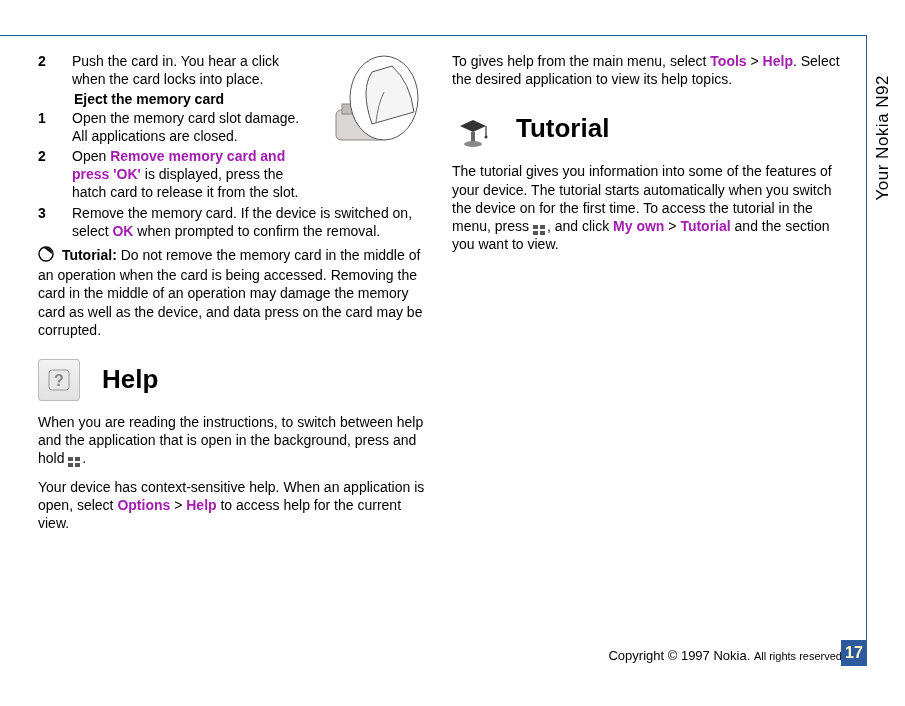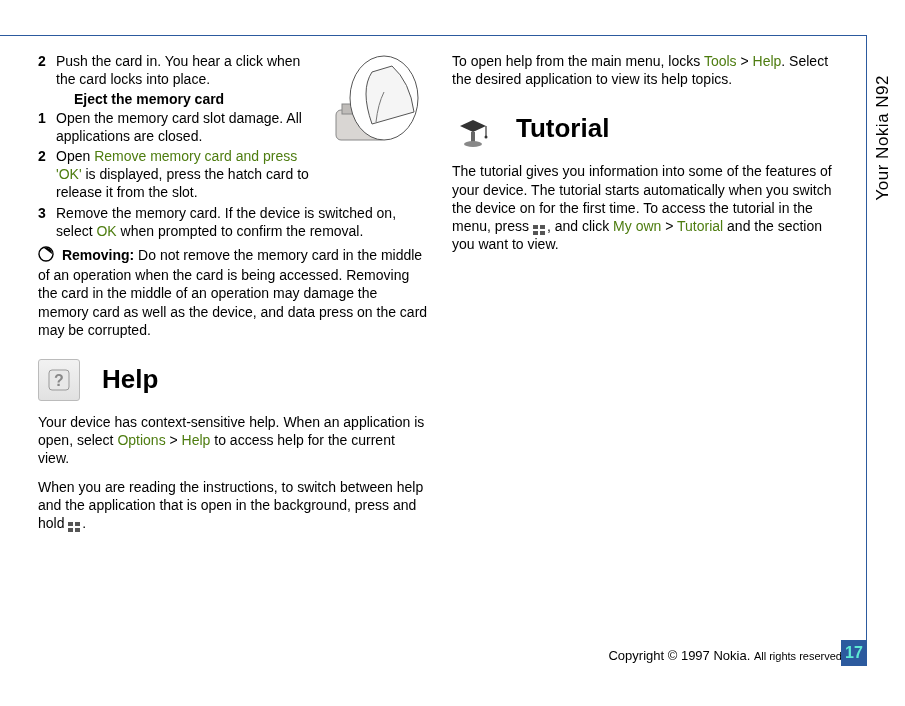--- a/index.html
+++ b/index.html
@@ -49,23 +49,23 @@
   gap: 24px;
 }
 .col {
   flex: 1;
   line-height: 1.3;
 }
 .col-left { max-width: 390px; }
 .col-right { max-width: 390px; }
 .step { display: flex; margin-bottom: 2px; }
 .step-num { font-weight: bold; width: 18px; flex-shrink: 0; }
-.step-text { flex: 1; }
+.step-text { flex: 1; margin-left: 16px; }
 .bold { font-weight: bold; }
-.link { color: #4d7c0f; font-weight: normal; }
+.link { color: #a21caf; font-weight: bold; }
 .illustration {
   float: right;
   width: 106px;
   height: 100px;
   margin: 0 0 4px 8px;
 }
 .svg-thumb { width: 100%; height: 100%; }
 .warn-icon {
   display: inline-block;
   vertical-align: middle;
@@ -92,21 +92,21 @@
   right: 60px;
   font-size: 13px;
 }
 .page-num {
   position: absolute;
   right: 38px;
   bottom: 40px;
   width: 26px;
   height: 26px;
   background: #2c5a9e;
-  color: #5eead4;
+  color: #fef9c3;
   font-weight: bold;
   font-size: 16px;
   display: flex;
   align-items: center;
   justify-content: center;
 }
 p { margin-bottom: 10px; }
 .clear { clear: both; }
 </style>
 </head>
@@ -158,50 +158,50 @@
     <div class="clear"></div>
 
     <p style="margin-top:4px;">
       <span class="warn-icon">
         <svg width="16" height="16" viewBox="0 0 16 16">
             <circle cx="8" cy="8" r="7" fill="none" stroke="#000" stroke-width="1.4"></circle>
             <path d="M6 2 A6 6 0 0 1 14 8" fill="#000"></path>
             <circle cx="8" cy="8" r="2.4" fill="#fff"></circle>
           </svg>
       </span>
-      <span class="bold">Removing:</span><span> Do not remove the memory card in the middle of an operation when the card is being accessed. Removing the card in the middle of an operation may damage the memory card as well as the device, and data press on the card may be corrupted.</span>
+      <span class="bold">Tutorial:</span><span> Do not remove the memory card in the middle of an operation when the card is being accessed. Removing the card in the middle of an operation may damage the memory card as well as the device, and data press on the card may be corrupted.</span>
     </p>
 
     <div class="section">
       <div class="section-icon">
         <svg width="26" height="26" viewBox="0 0 26 26">
             <rect x="3" y="3" width="20" height="20" rx="3" fill="#e8e8e8" stroke="#999"></rect>
             <text x="13" y="19" text-anchor="middle" font-size="16" font-weight="bold" fill="#888">?</text>
           </svg>
       </div>
       <h2>Help</h2>
     </div>
 
     <p>
-      <span>Your device has context-sensitive help. When an application is open, select </span><span class="link">Options</span><span> &gt; </span><span class="link">Help</span><span> to access help for the current view.</span>
-    </p>
-
-    <p>
       <span>When you are reading the instructions, to switch between help and the application that is open in the background, press and hold </span><span class="menu-key"><svg width="14" height="11" viewBox="0 0 14 11">
             <rect x="0" y="0" width="5" height="4" fill="#555"></rect>
             <rect x="7" y="0" width="5" height="4" fill="#555"></rect>
             <rect x="0" y="6" width="5" height="4" fill="#555"></rect>
             <rect x="7" y="6" width="5" height="4" fill="#555"></rect>
           </svg></span><span>.</span>
     </p>
+
+    <p>
+      <span>Your device has context-sensitive help. When an application is open, select </span><span class="link">Options</span><span> &gt; </span><span class="link">Help</span><span> to access help for the current view.</span>
+    </p>
   </div>
 
   <div class="col col-right">
     <p>
-      <span>To open help from the main menu, locks </span><span class="link">Tools</span><span> &gt; </span><span class="link">Help</span><span>. Select the desired application to view its help topics.</span>
+      <span>To gives help from the main menu, select </span><span class="link">Tools</span><span> &gt; </span><span class="link">Help</span><span>. Select the desired application to view its help topics.</span>
     </p>
 
     <div class="section">
       <div class="section-icon" style="background:none;border:none;">
         <svg width="42" height="42" viewBox="0 0 42 42">
           <path d="M8 18 L21 12 L34 18 L21 24 Z" fill="#333"></path>
           <rect x="19" y="24" width="4" height="10" fill="#666"></rect>
           <ellipse cx="21" cy="36" rx="9" ry="3" fill="#888"></ellipse>
           <line x1="34" y1="18" x2="34" y2="28" stroke="#333" stroke-width="1.2"></line>
           <circle cx="34" cy="29" r="1.5" fill="#333"></circle>

